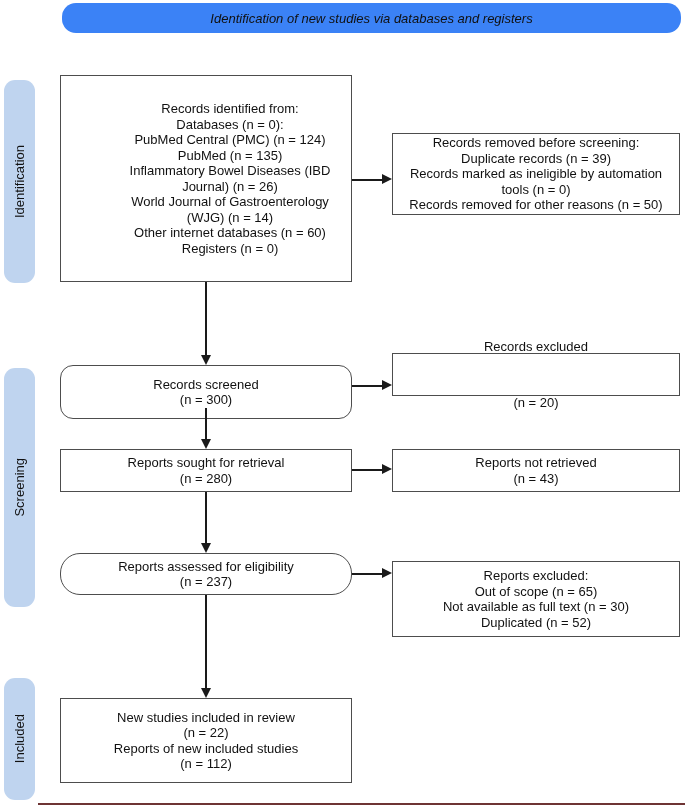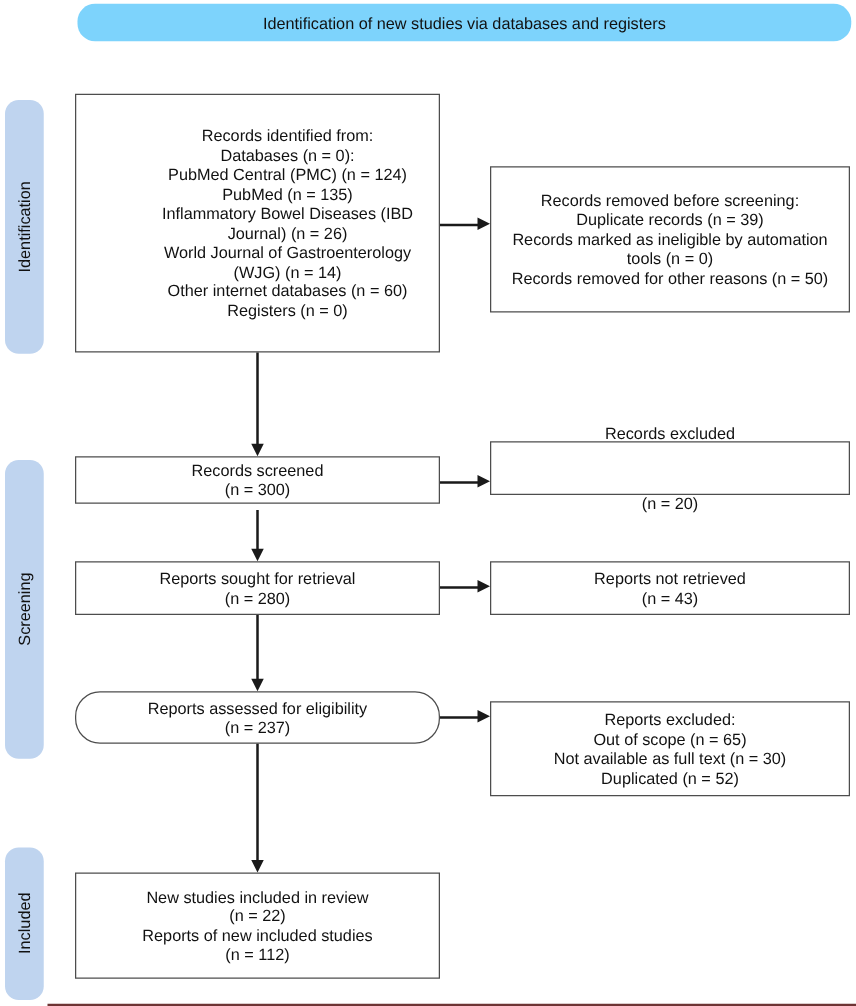--- a/index.html
+++ b/index.html
@@ -31,22 +31,22 @@
   
   .box {
     position:absolute; border:1.5px solid #4d4d4d; background:#ffffff;
     display:flex; flex-direction:column; align-items:center; justify-content:center;
     text-align:center; font-size:13px; line-height:15.5px; box-sizing:border-box;
   }
   .col-left  { left:60px;  width:292px; }
   .col-right { left:392px; width:288px; }
 
   .box-identified        { top:75px;  height:207px;padding-left:48px; }
-  .box-removed           { top:133px; height:117px;align-items:center;  }
-  .box-screened          { top:365px; height:38px;  }
+  .box-removed           { top:133px; height:82px;align-items:center;  }
+  .box-screened          { top:365px; height:54px;border-radius:13px;  }
   .box-excluded          { top:353px; height:43px;gap:41px;  }
   .box-sought            { top:449px; height:43px;  }
   .box-not-retrieved     { top:449px; height:43px;  }
   .box-assessed          { top:553px; height:42px;border-radius:20px;  }
   .box-reports-excluded  { top:561px; height:76px;  }
   .box-included          { top:698px; height:85px;  }
 
   
   .vline { position:absolute; width:2px;  background:#1a1a1a; left:205px; }
   .hline { position:absolute; height:2px; background:#1a1a1a; left:352px; width:31px; }
@@ -70,21 +70,21 @@
   .h4 { top:573px; } .h4h { top:568px; }
 
   
   .bottom-strip { position:absolute; left:38px; right:0; bottom:0; height:2px; }
 </style>
 </head>
 <body>
 
 <div class="canvas">
 
-  <div class="banner" style="background: #7dd3fc;">
+  <div class="banner" style="background: #3b82f6; font-style: italic;">
     <span>Identification of new studies via databases and registers</span>
   </div>
 
   <div class="side side-identification" style="background: rgb(191, 212, 239);">
     <span>Identification</span>
   </div>
   <div class="side side-screening" style="background: rgb(191, 212, 239);">
     <span>Screening</span>
   </div>
   <div class="side side-included" style="background: rgb(191, 212, 239);">

